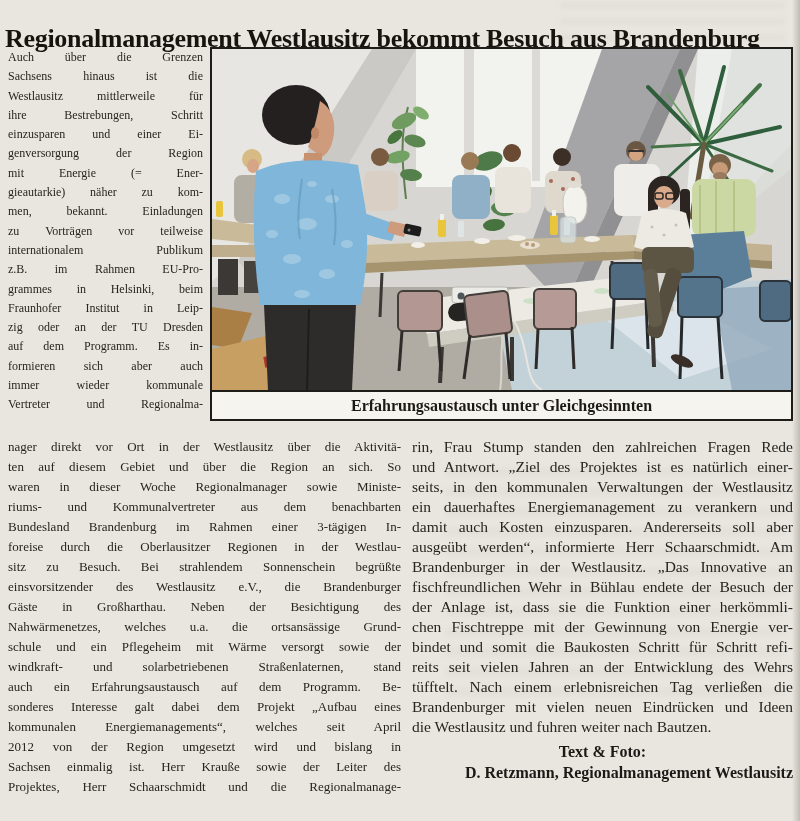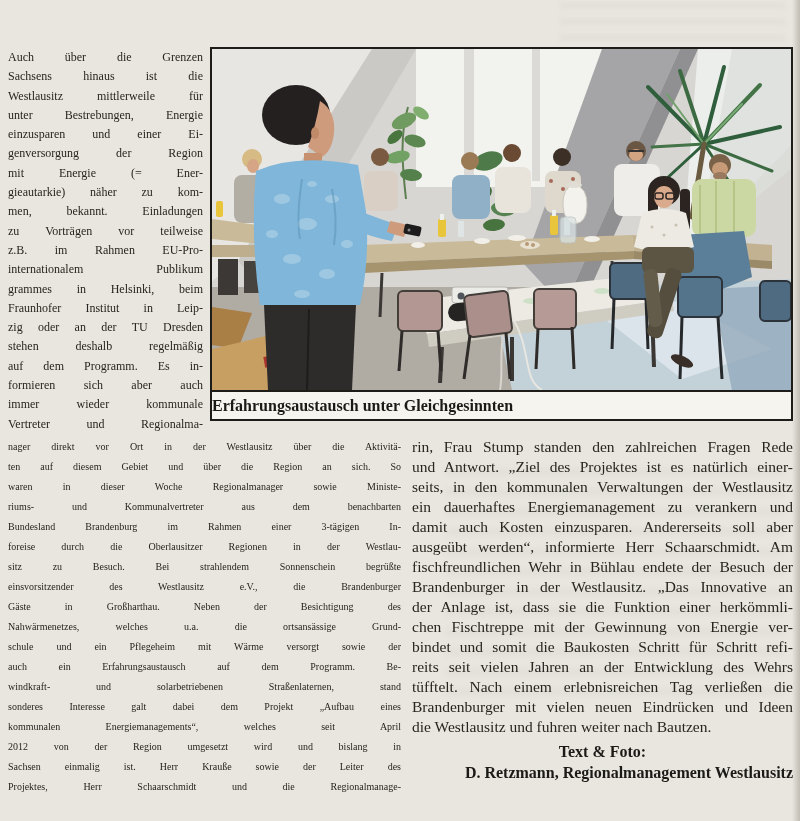--- a/index.html
+++ b/index.html
@@ -24,62 +24,62 @@
     font-size:26px; font-weight:700; color:#16140f;
     letter-spacing:-0.3px; white-space:nowrap;
   }
 
   .figure {
     position:absolute; left:210px; top:47px; width:579px; z-index:2;
     border:2px solid #1d1c18; background:#f6f4ef;
   }
   .photo-svg { display:block; width:579px; height:341px; border-bottom:2px solid #1d1c18; }
   .caption {
-    height:27px; line-height:27px; text-align:left;
+    height:27px; line-height:27px; text-align:center;
     font-weight:700; font-size:16px; color:#1c1a16;
   }
 
   .col { position:absolute; color:#27251f; z-index:2; }
   .col-narrow   { left:8px;   top:48px;  width:195px; font-size:12px;   }
-  .col-wide-left  { left:8px;   top:437px; width:393px; font-size:10px; }
+  .col-wide-left  { left:8px;   top:437px; width:393px; font-size:13px; }
   .col-wide-right { left:412px; top:437px; width:381px; font-size:15.5px; }
   .line { text-align:justify; text-align-last:justify; overflow:hidden; white-space:nowrap; }
   .col-narrow .line { height:19.3px; line-height:19.3px; }
   .col-wide-left .line, .col-wide-right .line { height:20px; line-height:20px; }
   .line.line-last { text-align-last:left; }
   .credit { text-align:right; font-weight:700; font-size:16px; line-height:21px; color:#1c1a16; }
   .credit.first { margin-top:4px;text-align:center; }
 </style>
 </head>
 <body>
 
 <div id="page">
 
   <div class="ghost ghost-a"></div>
   <div class="ghost ghost-b"></div>
   <div class="edge-right"></div>
 
+  <h1 class="headline">Regionalmanagement Westlausitz bekommt Besuch aus Brandenburg</h1>
 
   <div class="col col-narrow">
       <div class="line">Auch über die Grenzen</div>
       <div class="line">Sachsens hinaus ist die</div>
       <div class="line">Westlausitz mittlerweile für</div>
-      <div class="line">unter Bestrebungen, Energie</div>
+      <div class="line">ihre Bestrebungen, Schritt</div>
       <div class="line">einzusparen und einer Ei-</div>
       <div class="line">genversorgung der Region</div>
       <div class="line">mit Energie (= Ener-</div>
       <div class="line">gieautarkie) näher zu kom-</div>
       <div class="line">men, bekannt. Einladungen</div>
       <div class="line">zu Vorträgen vor teilweise</div>
+      <div class="line">internationalem Publikum</div>
       <div class="line">z.B. im Rahmen EU-Pro-</div>
-      <div class="line">internationalem Publikum</div>
       <div class="line">grammes in Helsinki, beim</div>
       <div class="line">Fraunhofer Institut in Leip-</div>
       <div class="line">zig oder an der TU Dresden</div>
-      <div class="line">stehen deshalb regelmäßig</div>
       <div class="line">auf dem Programm. Es in-</div>
       <div class="line">formieren sich aber auch</div>
       <div class="line">immer wieder kommunale</div>
       <div class="line">Vertreter und Regionalma-</div>
     </div>
 
   <figure class="figure" style="margin:0">
     <svg class="photo-svg" viewBox="0 0 579 341" preserveAspectRatio="none" role="img">
 
       <rect width="579" height="341" fill="#d8d6d2"></rect>
@@ -298,39 +298,39 @@
       <div class="line">ten auf diesem Gebiet und über die Region an sich. So</div>
       <div class="line">waren in dieser Woche Regionalmanager sowie Ministe-</div>
       <div class="line">riums- und Kommunalvertreter aus dem benachbarten</div>
       <div class="line">Bundesland Brandenburg im Rahmen einer 3-tägigen In-</div>
       <div class="line">foreise durch die Oberlausitzer Regionen in der Westlau-</div>
       <div class="line">sitz zu Besuch. Bei strahlendem Sonnenschein begrüßte</div>
       <div class="line">einsvorsitzender des Westlausitz e.V., die Brandenburger</div>
       <div class="line">Gäste in Großharthau. Neben der Besichtigung des</div>
       <div class="line">Nahwärmenetzes, welches u.a. die ortsansässige Grund-</div>
       <div class="line">schule und ein Pflegeheim mit Wärme versorgt sowie der</div>
+      <div class="line">windkraft- und solarbetriebenen Straßenlaternen, stand</div>
       <div class="line">auch ein Erfahrungsaustausch auf dem Programm. Be-</div>
-      <div class="line">windkraft- und solarbetriebenen Straßenlaternen, stand</div>
       <div class="line">sonderes Interesse galt dabei dem Projekt „Aufbau eines</div>
       <div class="line">kommunalen Energiemanagements“, welches seit April</div>
       <div class="line">2012 von der Region umgesetzt wird und bislang in</div>
       <div class="line">Sachsen einmalig ist. Herr Krauße sowie der Leiter des</div>
       <div class="line">Projektes, Herr Schaarschmidt und die Regionalmanage-</div>
     </div>
 
   <div class="col col-wide-right">
     <div>
         <div class="line">rin, Frau Stump standen den zahlreichen Fragen Rede</div>
         <div class="line">und Antwort. „Ziel des Projektes ist es natürlich einer-</div>
         <div class="line">seits, in den kommunalen Verwaltungen der Westlausitz</div>
         <div class="line">ein dauerhaftes Energiemanagement zu verankern und</div>
         <div class="line">damit auch Kosten einzusparen. Andererseits soll aber</div>
         <div class="line">ausgeübt werden“, informierte Herr Schaarschmidt. Am</div>
+        <div class="line">Brandenburger in der Westlausitz. „Das Innovative an</div>
         <div class="line">fischfreundlichen Wehr in Bühlau endete der Besuch der</div>
-        <div class="line">Brandenburger in der Westlausitz. „Das Innovative an</div>
         <div class="line">der Anlage ist, dass sie die Funktion einer herkömmli-</div>
         <div class="line">chen Fischtreppe mit der Gewinnung von Energie ver-</div>
         <div class="line">bindet und somit die Baukosten Schritt für Schritt refi-</div>
         <div class="line">reits seit vielen Jahren an der Entwicklung des Wehrs</div>
         <div class="line">tüfftelt. Nach einem erlebnisreichen Tag verließen die</div>
         <div class="line">Brandenburger mit vielen neuen Eindrücken und Ideen</div>
         <div class="line line-last">die Westlausitz und fuhren weiter nach Bautzen.</div>
       </div>
     <div class="credit first">Text &amp; Foto:</div>
     <div class="credit">D. Retzmann, Regionalmanagement Westlausitz</div>

